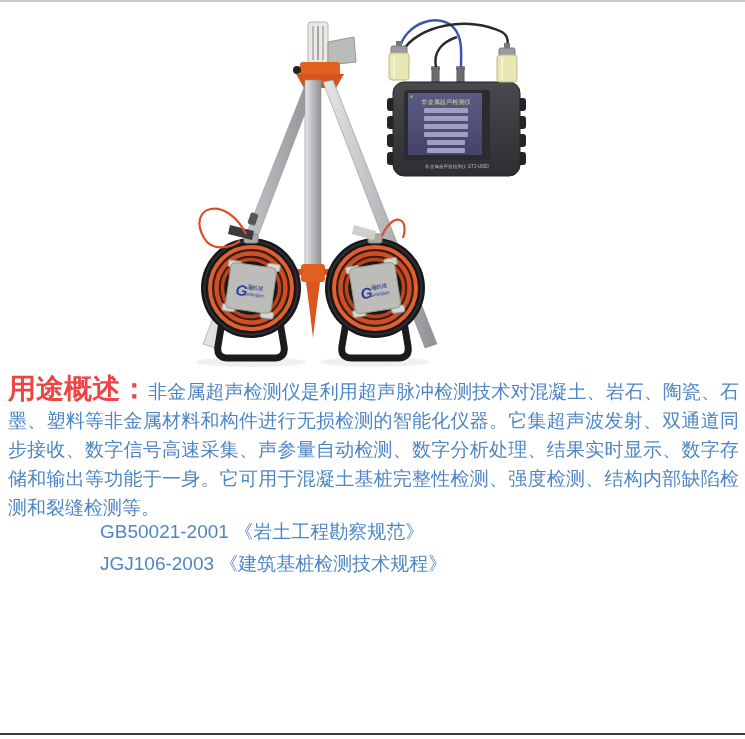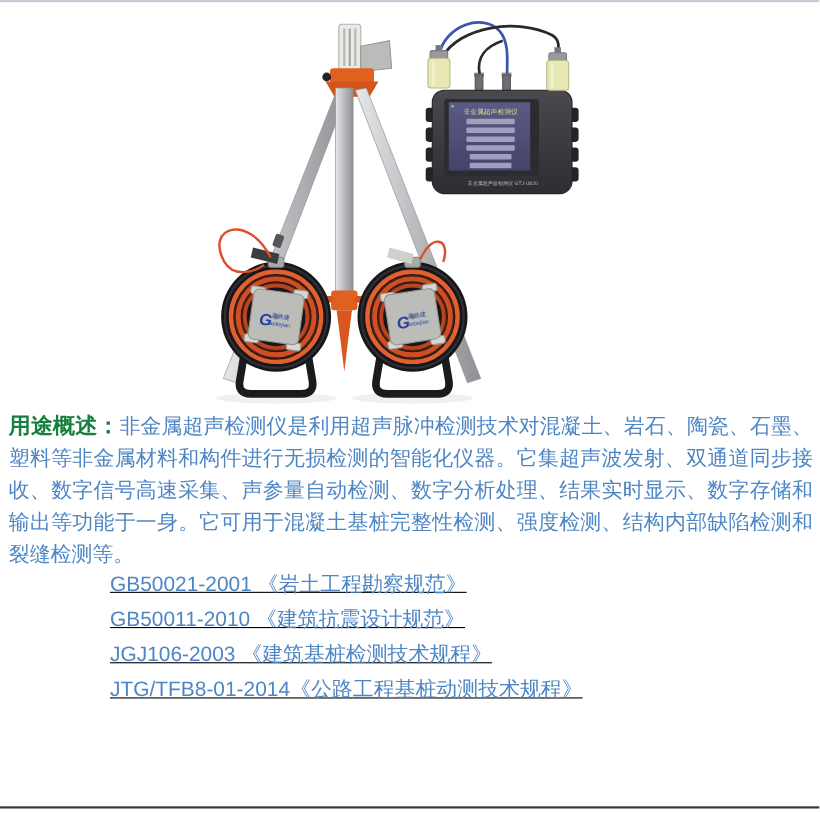--- a/index.html
+++ b/index.html
@@ -3,24 +3,24 @@
 <meta charset="utf-8">
 <style>
   html,body{margin:0;padding:0;background:#ffffff;}
   body{width:745px;height:739px;position:relative;overflow:hidden;
        font-family:"Liberation Sans","DejaVu Sans",sans-serif;}
   .top-border{position:absolute;top:0;left:0;width:745px;height:2px;background:#c9cad6;}
   .bottom-rule{position:absolute;top:733px;left:0;width:745px;height:2px;background:#3a3a3c;}
   .photo{position:absolute;left:170px;top:10px;width:400px;height:360px;}
   .intro{position:absolute;left:8px;top:374px;width:731px;
          font-size:19px;line-height:29px;color:#4e86c4;text-align:justify;}
-  .h{color:#15803d;font-weight:bold;font-size:20px;}
+  .h{color:#ef4444;font-weight:bold;font-size:28px;}
   .standards{position:absolute;left:8px;top:516px;width:731px;}
   .std-h{position:absolute;left:0;top:0;line-height:32px;}
-  .std-list{margin:0 0 0 92px;padding:0;list-style:none;text-decoration:underline;}
+  .std-list{margin:0 0 0 92px;padding:0;list-style:none;}
   .std-item{height:32px;line-height:32px;font-size:19px;color:#4e86c4;white-space:nowrap;}
   svg text{font-family:"Liberation Sans","DejaVu Sans",sans-serif;}
 </style>
 </head>
 <body>
 
 <div class="top-border"></div>
 
 <svg class="photo" viewBox="0 0 400 360">
   <defs>
@@ -165,19 +165,17 @@
       <line x1="332" y1="47" x2="332" y2="70" stroke="#f4f4d2" stroke-width="2"></line>
     </g>
   </g>
 </svg>
 
 <div class="intro"><span class="h">用途概述：</span><span>非金属超声检测仪是利用超声脉冲检测技术对混凝土、岩石、陶瓷、石墨、塑料等非金属材料和构件进行无损检测的智能化仪器。它集超声波发射、双通道同步接收、数字信号高速采集、声参量自动检测、数字分析处理、结果实时显示、数字存储和输出等功能于一身。它可用于混凝土基桩完整性检测、强度检测、结构内部缺陷检测和裂缝检测等。</span></div>
 
 <div class="standards">
   <ul class="std-list">
     <li class="std-item">GB50021-2001 《岩土工程勘察规范》</li>
-    <li class="std-item">GB50011-2010 《建筑抗震设计规范》</li>
     <li class="std-item">JGJ106-2003 《建筑基桩检测技术规程》</li>
-    <li class="std-item">JTG/TFB8-01-2014《公路工程基桩动测技术规程》</li>
   </ul>
 </div>
 
 <div class="bottom-rule"></div>
 
 </body></html>

